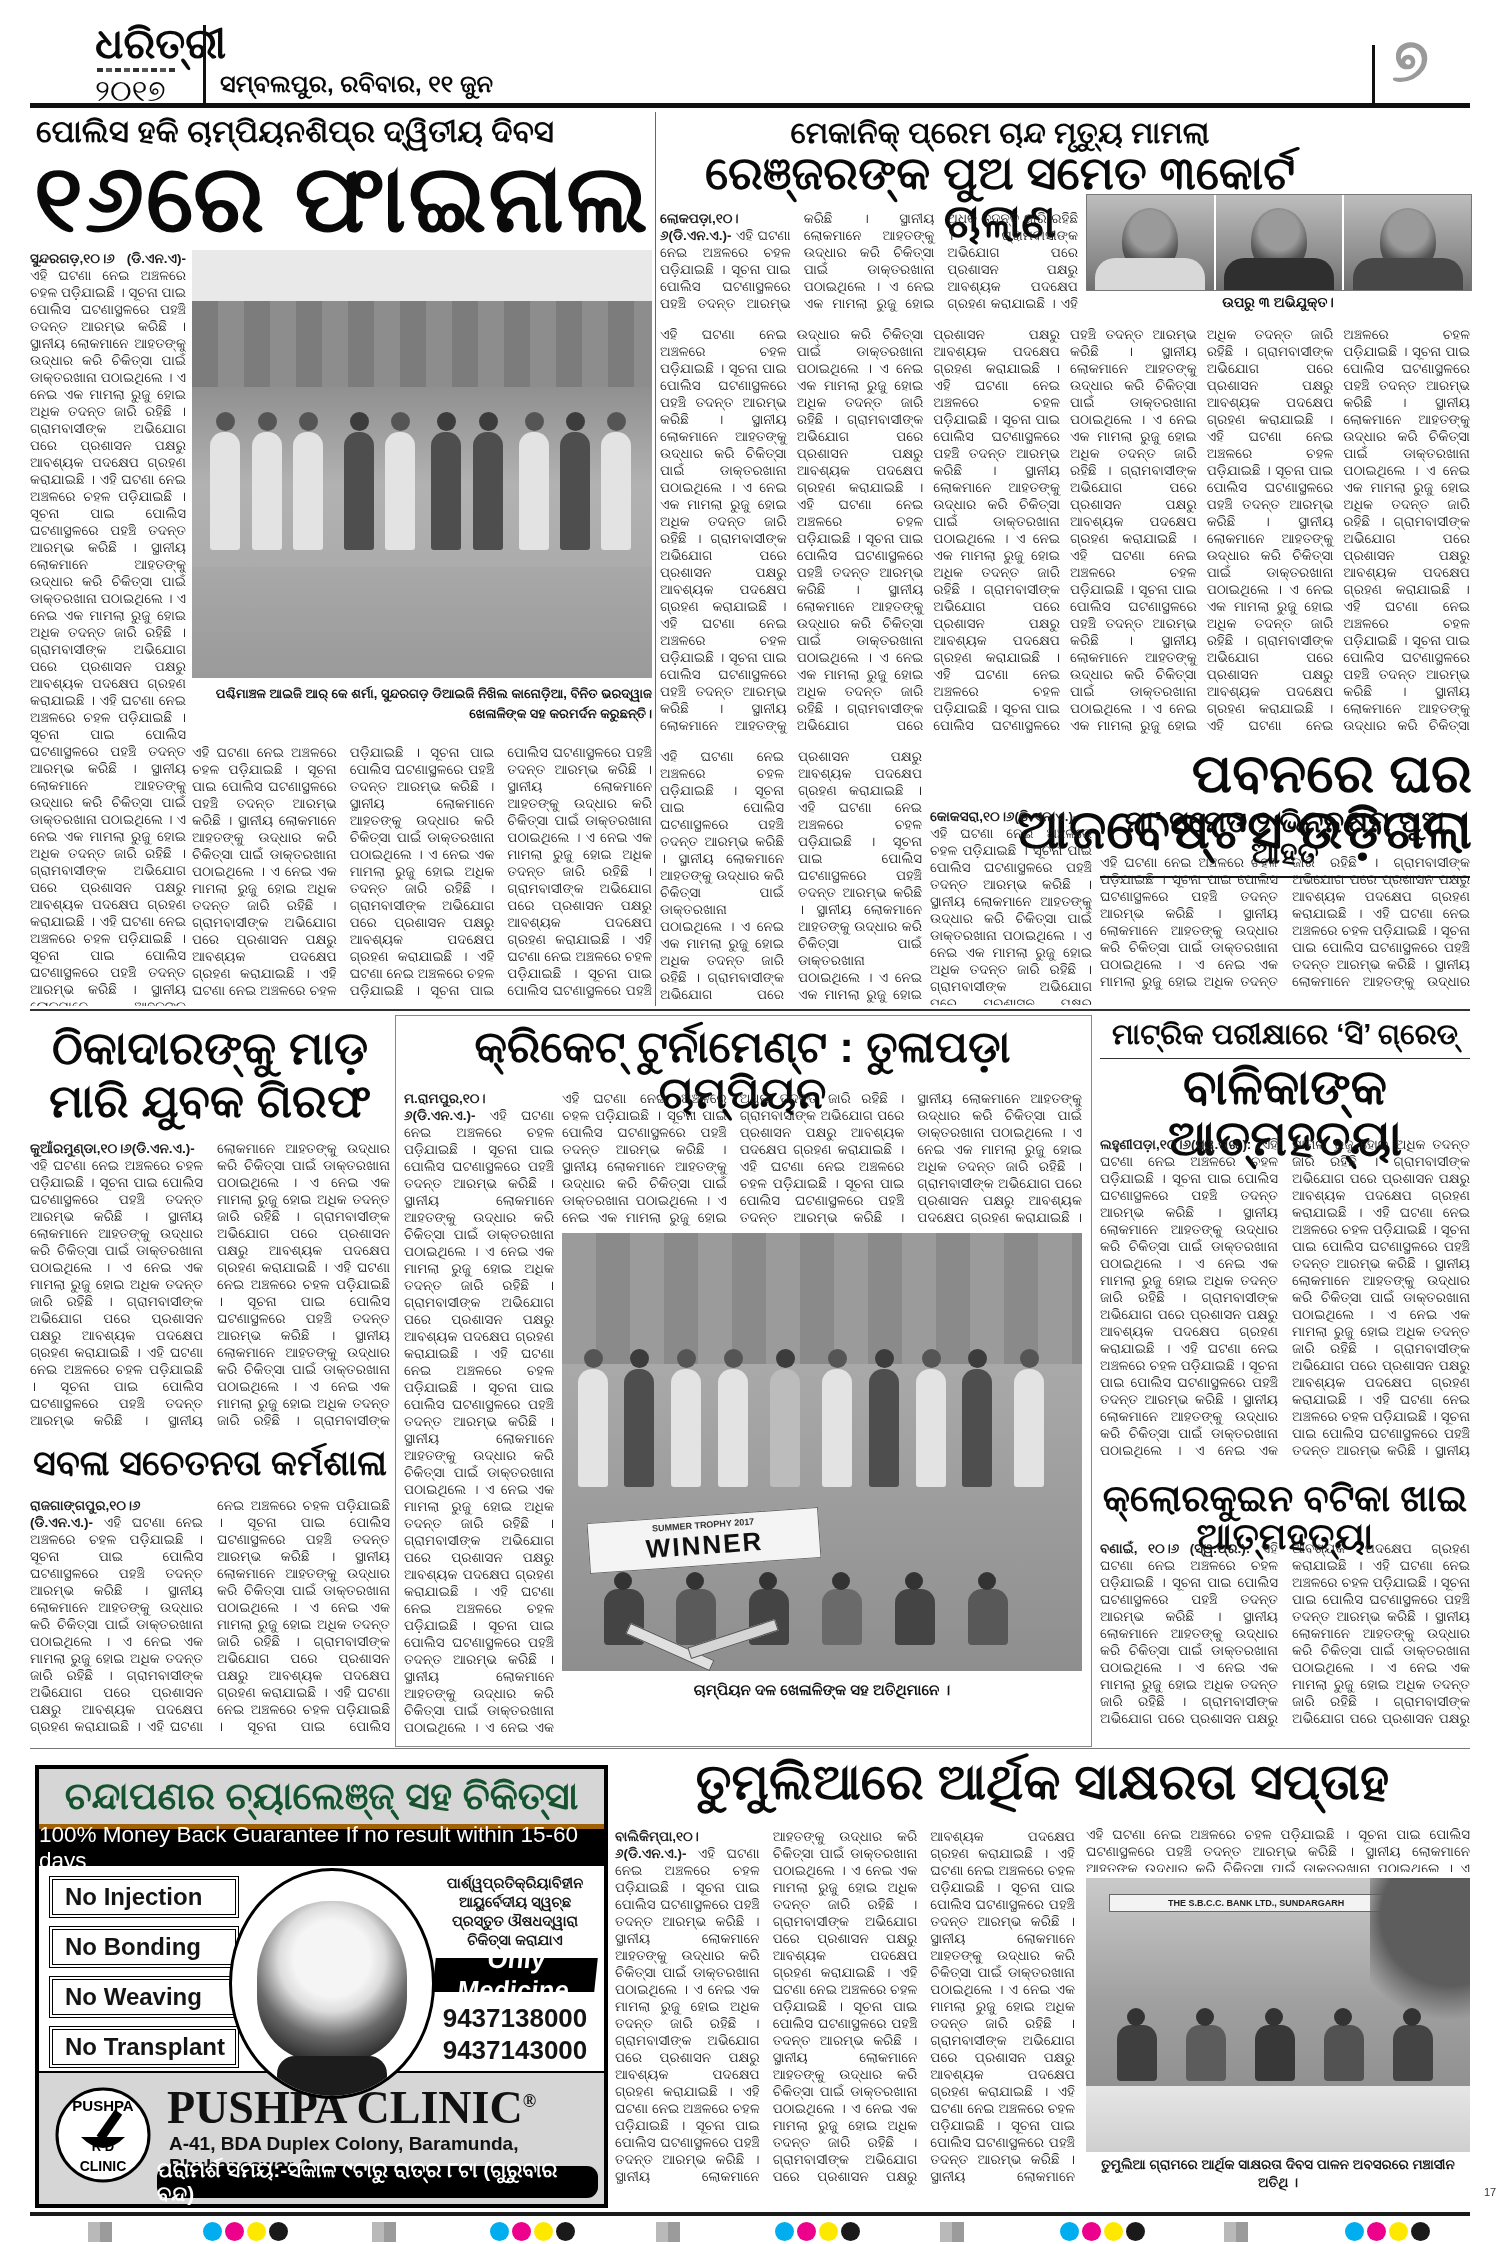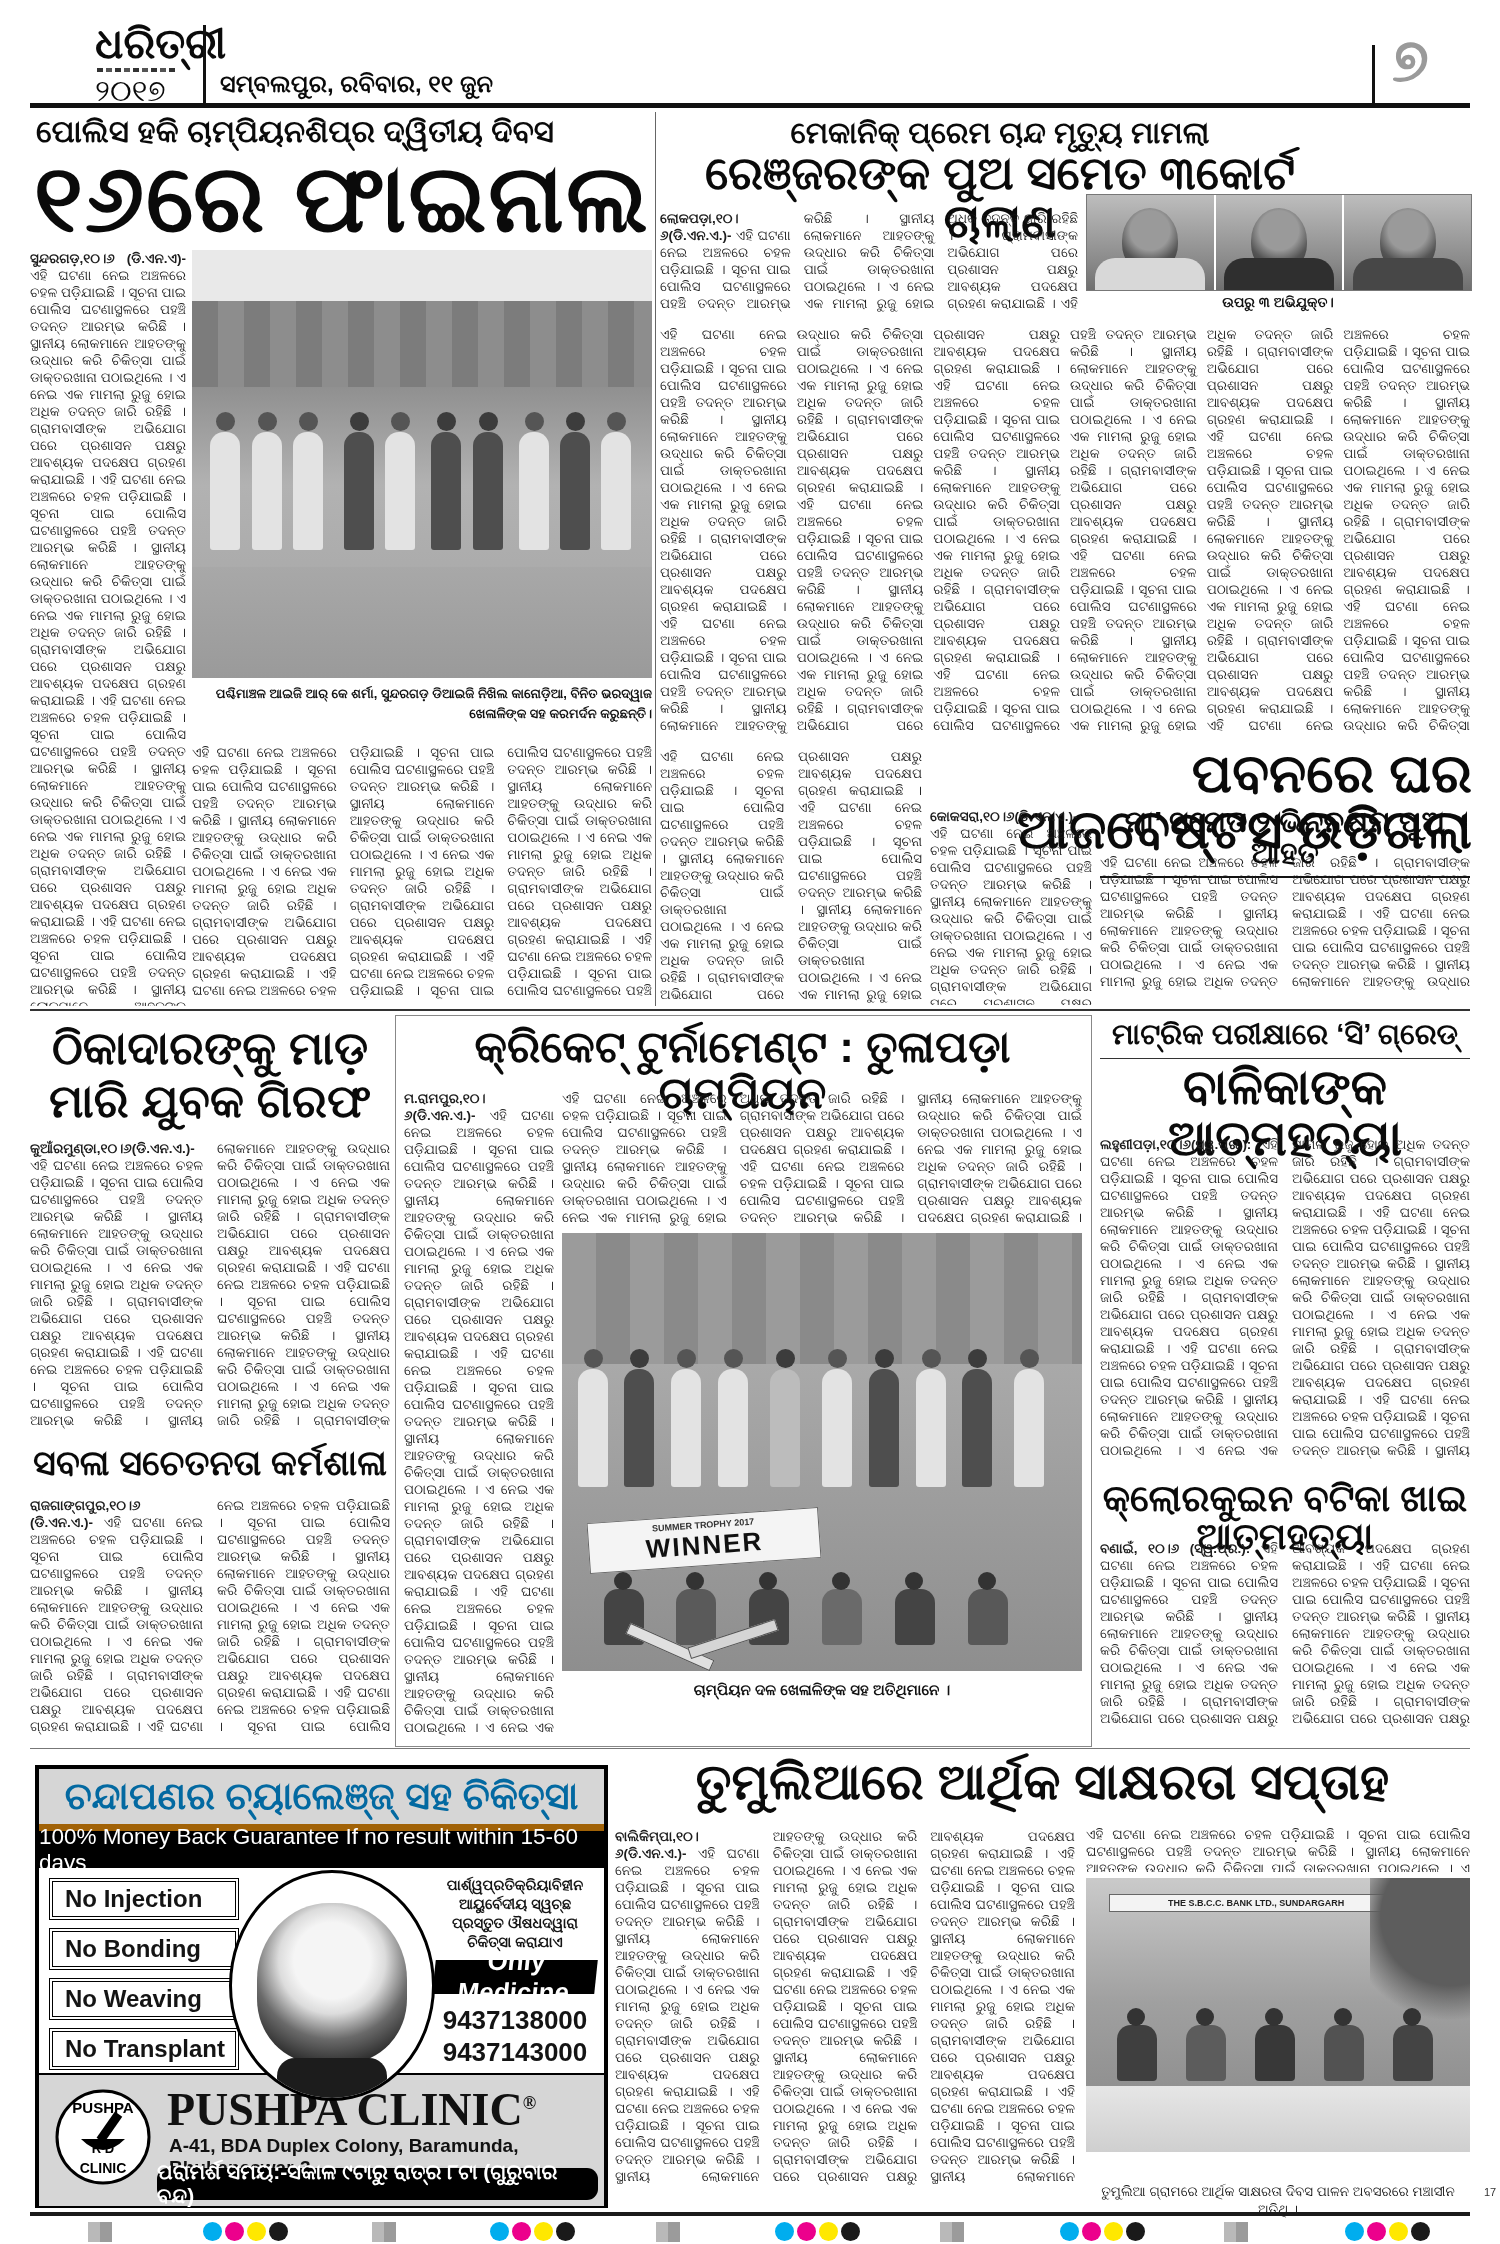--- a/index.html
+++ b/index.html
@@ -183,21 +183,21 @@
   </div>
 
   <div class="abs hl ctr" style="left:1100px;top:1480px;width:370px;font-size:37px;">କ୍ଲୋରକୁଇନ ବଟିକା ଖାଇ ଆତ୍ମହତ୍ୟା</div>
   <div class="abs body cols2" style="left:1100px;top:1540px;width:370px;height:200px;">
     <b>ବଣାଇଁ, ୧୦।୬ (ସ୍ୱ.ପ୍ର.): </b><span>ଏହି ଘଟଣା ନେଇ ଅଞ୍ଚଳରେ ଚହଳ ପଡ଼ିଯାଇଛି । ସୂଚନା ପାଇ ପୋଲିସ ଘଟଣାସ୍ଥଳରେ ପହଞ୍ଚି ତଦନ୍ତ ଆରମ୍ଭ କରିଛି । ସ୍ଥାନୀୟ ଲୋକମାନେ ଆହତଙ୍କୁ ଉଦ୍ଧାର କରି ଚିକିତ୍ସା ପାଇଁ ଡାକ୍ତରଖାନା ପଠାଇଥିଲେ । ଏ ନେଇ ଏକ ମାମଲା ରୁଜୁ ହୋଇ ଅଧିକ ତଦନ୍ତ ଜାରି ରହିଛି । ଗ୍ରାମବାସୀଙ୍କ ଅଭିଯୋଗ ପରେ ପ୍ରଶାସନ ପକ୍ଷରୁ ଆବଶ୍ୟକ ପଦକ୍ଷେପ ଗ୍ରହଣ କରାଯାଇଛି । ଏହି ଘଟଣା ନେଇ ଅଞ୍ଚଳରେ ଚହଳ ପଡ଼ିଯାଇଛି । ସୂଚନା ପାଇ ପୋଲିସ ଘଟଣାସ୍ଥଳରେ ପହଞ୍ଚି ତଦନ୍ତ ଆରମ୍ଭ କରିଛି । ସ୍ଥାନୀୟ ଲୋକମାନେ ଆହତଙ୍କୁ ଉଦ୍ଧାର କରି ଚିକିତ୍ସା ପାଇଁ ଡାକ୍ତରଖାନା ପଠାଇଥିଲେ । ଏ ନେଇ ଏକ ମାମଲା ରୁଜୁ ହୋଇ ଅଧିକ ତଦନ୍ତ ଜାରି ରହିଛି । ଗ୍ରାମବାସୀଙ୍କ ଅଭିଯୋଗ ପରେ ପ୍ରଶାସନ ପକ୍ଷରୁ ଆବଶ୍ୟକ ପଦକ୍ଷେପ ଗ୍ରହଣ କରାଯାଇଛି । ଏହି ଘଟଣା ନେଇ ଅଞ୍ଚଳରେ ଚହଳ ପଡ଼ିଯାଇଛି । ସୂଚନା ପାଇ ପୋଲିସ ଘଟଣାସ୍ଥଳରେ ପହଞ୍ଚି ତଦନ୍ତ ଆରମ୍ଭ କରିଛି । ସ୍ଥାନୀୟ ଲୋକମାନେ ଆହତଙ୍କୁ ଉଦ୍ଧାର କରି ଚିକିତ୍ସା ପାଇଁ ଡାକ୍ତରଖାନା ପଠାଇଥିଲେ । ଏ ନେଇ ଏକ ମାମଲା ରୁଜୁ ହୋଇ ଅଧିକ ତଦନ୍ତ ଜାରି ରହିଛି । ଗ୍ରାମବାସୀଙ୍କ ଅଭିଯୋଗ ପରେ ପ୍ରଶାସନ ପକ୍ଷରୁ ଆବଶ୍ୟକ ପଦକ୍ଷେପ ଗ୍ରହଣ କରାଯାଇଛି । </span>
   </div>
 
   <div class="abs" style="left:30px;top:1748px;width:1440px;height:1px;background:#777;"></div>
 
   <div class="abs" style="left:35px;top:1765px;width:565px;height:435px;border:4px solid #000;background:#fff;">
-    <div style="height:55px;background:#d6d6d6;display:flex;align-items:center;justify-content:center;font-size:38px;font-weight:bold;color:#0369a1;border-bottom:7px solid #a16207;text-align:right;">ଚନ୍ଦାପଣର ଚ୍ୟାଲେଞ୍ଜ୍ ସହ ଚିକିତ୍ସା</div>
+    <div style="height:55px;background:#d6d6d6;display:flex;align-items:center;justify-content:center;font-size:38px;font-weight:bold;color:#14532d;border-bottom:5px solid #a16207;text-align:right;">ଚନ୍ଦାପଣର ଚ୍ୟାଲେଞ୍ଜ୍ ସହ ଚିକିତ୍ସା</div>
     <div class="blackbar" style="height:37px;font-size:22.5px;font-weight:normal;">100% Money Back Guarantee If no result within 15-60 days</div>
 
     <div style="position:relative;height:205px;">
       <div class="abs" style="left:10px;top:10px;width:190px;">
         <div class="adItem">No Injection</div>
         <div class="adItem">No Bonding</div>
         <div class="adItem">No Weaving</div>
         <div class="adItem">No Transplant</div>
       </div>
       <div class="abs" style="left:190px;top:2px;width:200px;height:225px;border-radius:50%;background:#fff;border:3px solid #000;overflow:hidden;z-index:2;">
@@ -239,21 +239,21 @@
   <div class="photo" style="left:1086px;top:1878px;width:384px;height:274px;background:linear-gradient(#cacaca 0%,#a0a0a0 45%,#858585 100%);">
     <div class="abs" style="left:6%;top:6%;width:74%;background:#f3f3f3;border:1px solid #666;padding:3px 4px;text-align:center;font-size:9px;font-weight:bold;color:#222;">THE S.B.C.C. BANK LTD., SUNDARGARH</div>
     <div class="abs" style="right:0;top:0;width:26%;height:70%;background:radial-gradient(circle at 80% 20%, #5d5d5d 0 40%, transparent 60%);"></div>
     <div class="sitter" style="left:8%;bottom:26%;background:#3f3f3f;"></div>
     <div class="sitter" style="left:26%;bottom:26%;background:#5c5c5c;"></div>
     <div class="sitter" style="left:44%;bottom:26%;background:#383838;"></div>
     <div class="sitter" style="left:62%;bottom:26%;background:#525252;"></div>
     <div class="sitter" style="left:80%;bottom:26%;background:#444;"></div>
     <div class="abs" style="left:0;bottom:0;width:100%;height:24%;background:linear-gradient(#e6e6e6,#cfcfcf);"></div>
   </div>
-  <div class="abs" style="left:1086px;top:2156px;width:384px;font-size:13.5px;font-weight:normal;text-align:center;line-height:18px;margin-top:27px;">ତୁମୁଲିଆ ଗ୍ରାମରେ ଆର୍ଥିକ ସାକ୍ଷରତା ଦିବସ ପାଳନ ଅବସରରେ ମଞ୍ଚାସୀନ ଅତିଥି ।</div>
+  <div class="abs" style="left:1086px;top:2156px;width:384px;font-size:13.5px;font-weight:bold;text-align:center;line-height:18px;">ତୁମୁଲିଆ ଗ୍ରାମରେ ଆର୍ଥିକ ସାକ୍ଷରତା ଦିବସ ପାଳନ ଅବସରରେ ମଞ୍ଚାସୀନ ଅତିଥି ।</div>
 
   <div class="abs" style="left:1484px;top:2186px;font-size:11px;color:#333;">17</div>
 
   <div class="abs" style="left:30px;top:2212px;width:1440px;height:4px;background:#1a1a1a;"></div>
 
   <div class="regsq" style="left:88px;top:2222px;"></div>
   <div class="marks" style="left:203px;top:2222px;">
     <span class="dot" style="background:#00adee;"></span>
       <span class="dot" style="background:#ec008c;"></span>
       <span class="dot" style="background:#ffe800;"></span>

